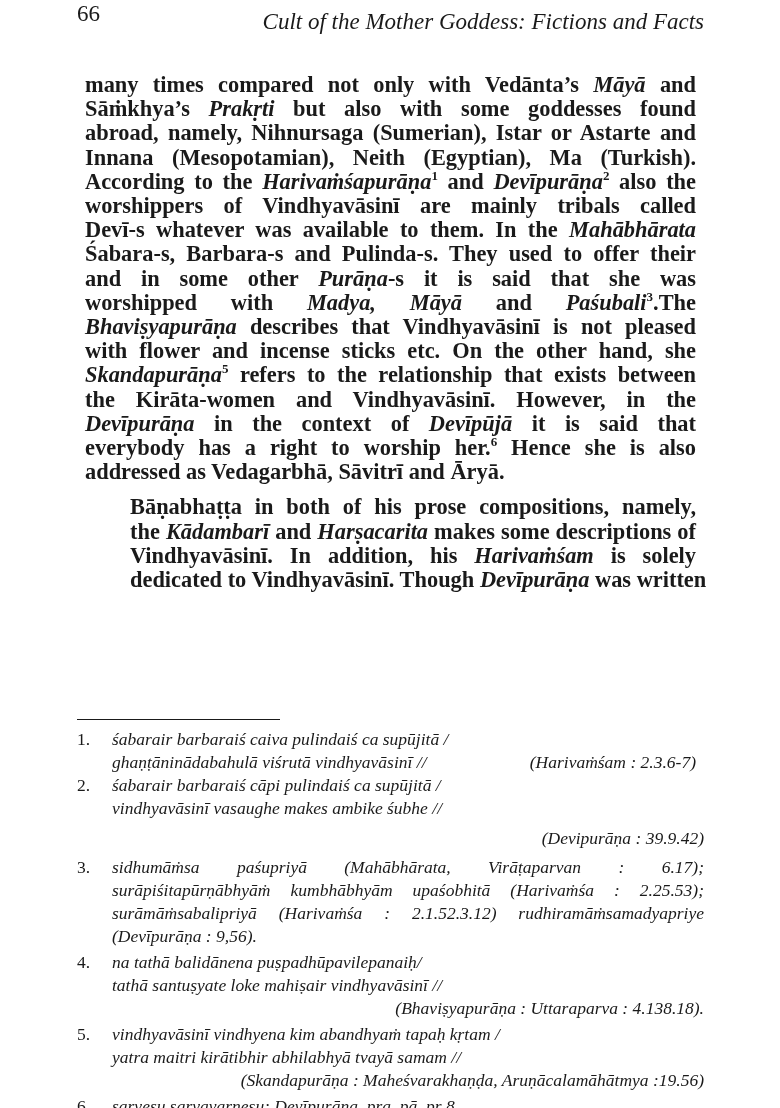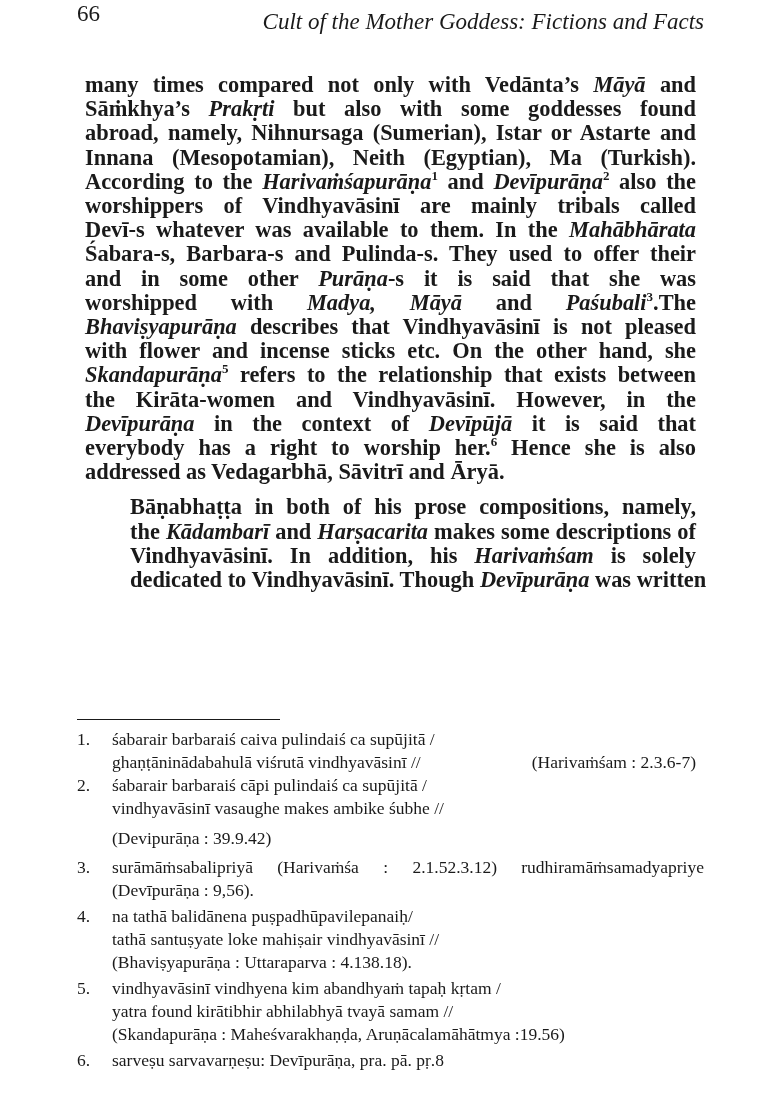--- a/index.html
+++ b/index.html
@@ -21,23 +21,23 @@
   i { font-style:italic; }
   sup { font-size:13px; line-height:0; vertical-align:9px; }
 
   .divider { position:absolute; left:77px; top:719px; width:203px; height:0;
              border-top:1.5px solid #1a1a1a; }
 
   .footnotes { position:absolute; left:77px; top:728px; width:627px;
                font-family:"Liberation Serif",serif; font-size:17.5px; line-height:23px; }
   .fn { position:relative; padding-left:35px; }
   .fn-num { position:absolute; left:0; top:0; font-style:normal; }
-  .fn-line { display:block; white-space:nowrap; }
+  .fn-line { display:block; font-style:italic; white-space:nowrap; }
   .fn-line.just { text-align:justify; text-align-last:justify; }
-  .cite-right { display:block; white-space:nowrap; }
+  .cite-right { display:block; text-align:right; white-space:nowrap; }
   .cite-abs { position:absolute; right:8px; }
 </style>
 </head>
 <body>
 
 <div class="page">
 
   <div class="running-head">
     <span class="page-number">66</span>
     <span class="running-title">Cult of the Mother Goddess: Fictions and Facts</span>
@@ -83,33 +83,35 @@
       </span>
     </div>
     <div class="fn">
       <span class="fn-num">2.</span>
       <span class="fn-line">śabarair barbaraiś cāpi pulindaiś ca supūjitā /</span>
       <span class="fn-line">vindhyavāsinī vasaughe makes ambike śubhe //</span>
       <span class="fn-line cite-right" style="margin-top:7px;">(Devipurāṇa : 39.9.42)</span>
     </div>
     <div class="fn" style="margin-top:6px;">
       <span class="fn-num">3.</span>
+      <span class="fn-line just">sidhumāṁsa paśupriyā (Mahābhārata, Virāṭaparvan : 6.17);</span>
+      <span class="fn-line just">surāpiśitapūrṇābhyāṁ kumbhābhyām upaśobhitā (Harivaṁśa : 2.25.53);</span>
       <span class="fn-line just">surāmāṁsabalipriyā (Harivaṁśa : 2.1.52.3.12) rudhiramāṁsamadyapriye</span>
       <span class="fn-line">(Devīpurāṇa : 9,56).</span>
     </div>
     <div class="fn" style="margin-top:3px;">
       <span class="fn-num">4.</span>
       <span class="fn-line">na tathā balidānena puṣpadhūpavilepanaiḥ/</span>
       <span class="fn-line">tathā santuṣyate loke mahiṣair vindhyavāsinī //</span>
       <span class="fn-line cite-right">(Bhaviṣyapurāṇa : Uttaraparva : 4.138.18).</span>
     </div>
     <div class="fn" style="margin-top:3px;">
       <span class="fn-num">5.</span>
       <span class="fn-line">vindhyavāsinī vindhyena kim abandhyaṁ tapaḥ kṛtam /</span>
-      <span class="fn-line">yatra found kirātibhir abhilabhyā tvayā samam //</span>
+      <span class="fn-line">yatra maitri kirātibhir abhilabhyā tvayā samam //</span>
       <span class="fn-line cite-right">(Skandapurāṇa : Maheśvarakhaṇḍa, Aruṇācalamāhātmya :19.56)</span>
     </div>
     <div class="fn" style="margin-top:3px;">
       <span class="fn-num">6.</span>
       <span class="fn-line">sarveṣu sarvavarṇeṣu: Devīpurāṇa, pra. pā. pṛ.8</span>
     </div>
   </div>
 
 </div>
 

